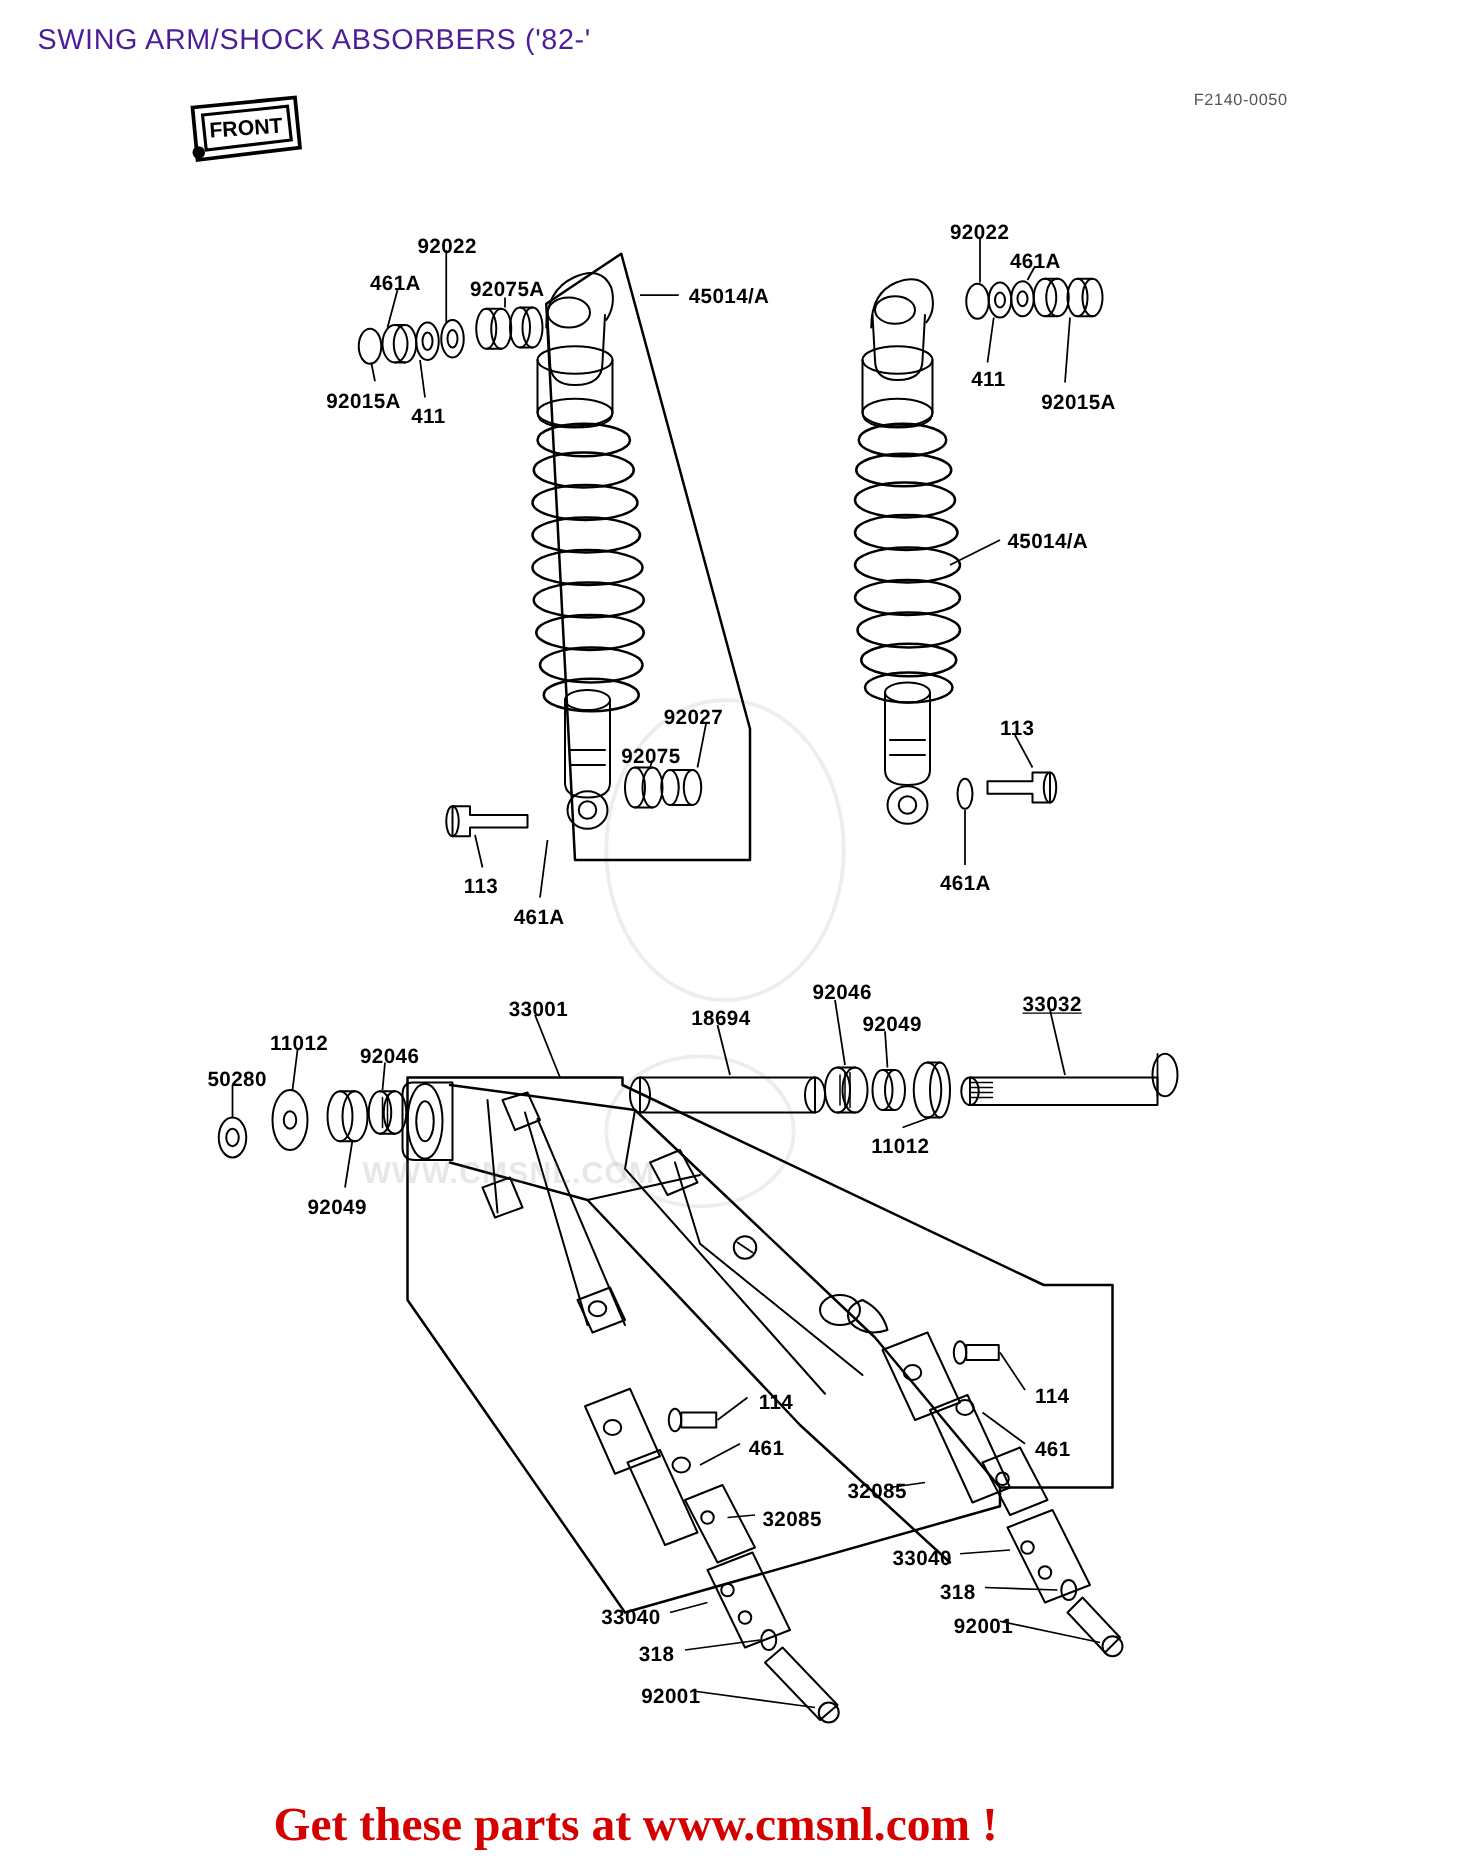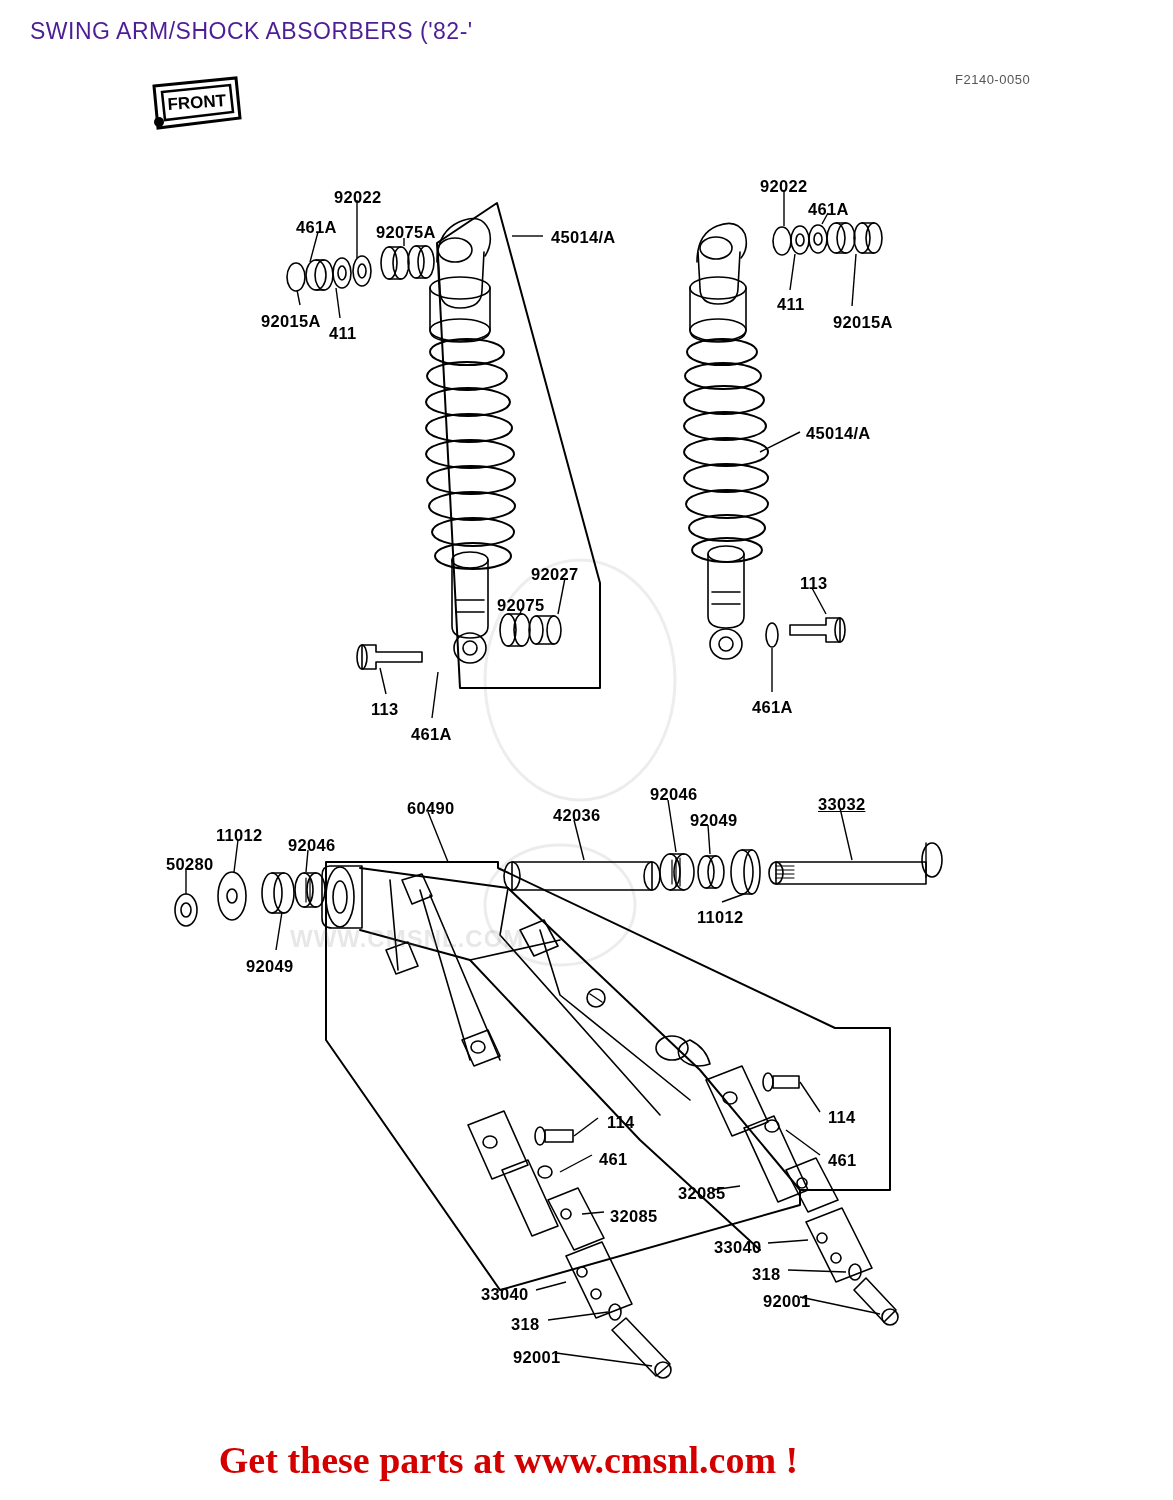--- a/index.html
+++ b/index.html
@@ -360,22 +360,22 @@
     <div class="plabel b" style="left: 497px; top: 596px; text-align: right;">92075</div>
     <div class="plabel b" style="left: 371px; top: 700px;">113</div>
     <div class="plabel b" style="left: 411px; top: 725px;">461A</div>
     <div class="plabel b" style="left: 760px; top: 177px;">92022</div>
     <div class="plabel b" style="left: 808px; top: 200px;">461A</div>
     <div class="plabel b" style="left: 777px; top: 295px;">411</div>
     <div class="plabel b" style="left: 833px; top: 313px;">92015A</div>
     <div class="plabel b" style="left: 806px; top: 424px;">45014/A</div>
     <div class="plabel b" style="left: 800px; top: 574px;">113</div>
     <div class="plabel b" style="left: 752px; top: 698px;">461A</div>
-    <div class="plabel b" style="left: 407px; top: 799px;">60490</div>
-    <div class="plabel b" style="left: 553px; top: 806px;">42036</div>
+    <div class="plabel b" style="left: 407px; top: 799px;">33001</div>
+    <div class="plabel b" style="left: 553px; top: 806px;">18694</div>
     <div class="plabel b" style="left: 650px; top: 785px;">92046</div>
     <div class="plabel b" style="left: 690px; top: 811px;">92049</div>
     <div class="plabel b" style="left: 818px; top: 795px; text-decoration: underline;">33032</div>
     <div class="plabel b" style="left: 216px; top: 826px;">11012</div>
     <div class="plabel b" style="left: 288px; top: 836px;">92046</div>
     <div class="plabel b" style="left: 166px; top: 855px;">50280</div>
     <div class="plabel b" style="left: 246px; top: 957px;">92049</div>
     <div class="plabel b" style="left: 697px; top: 908px;">11012</div>
     <div class="plabel b" style="left: 828px; top: 1108px;">114</div>
     <div class="plabel b" style="left: 828px; top: 1151px;">461</div>

